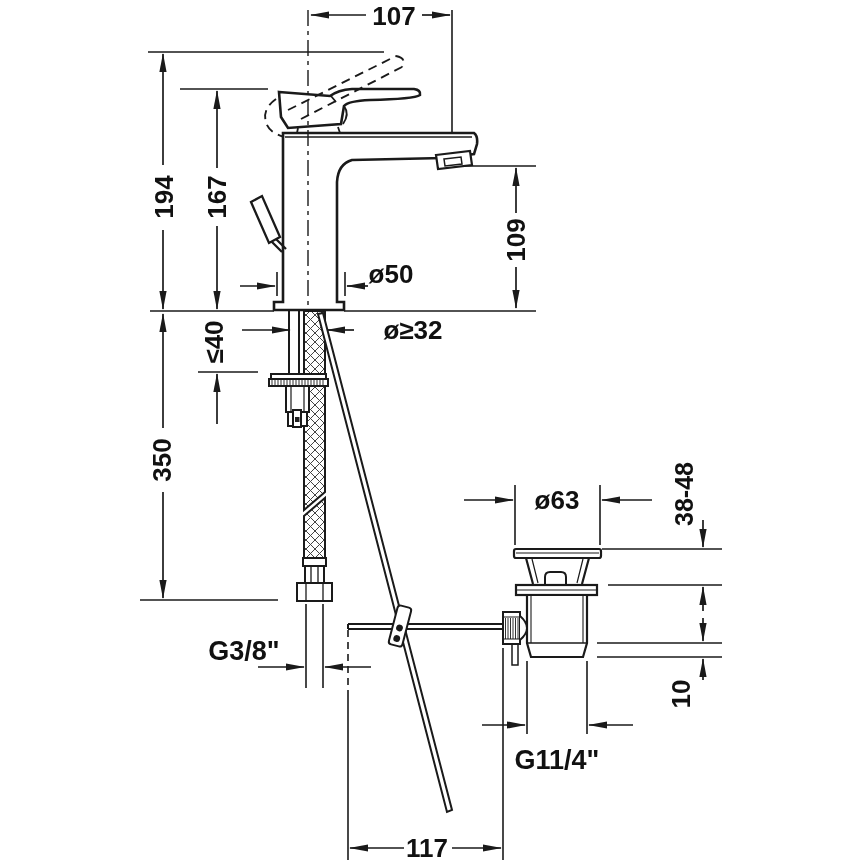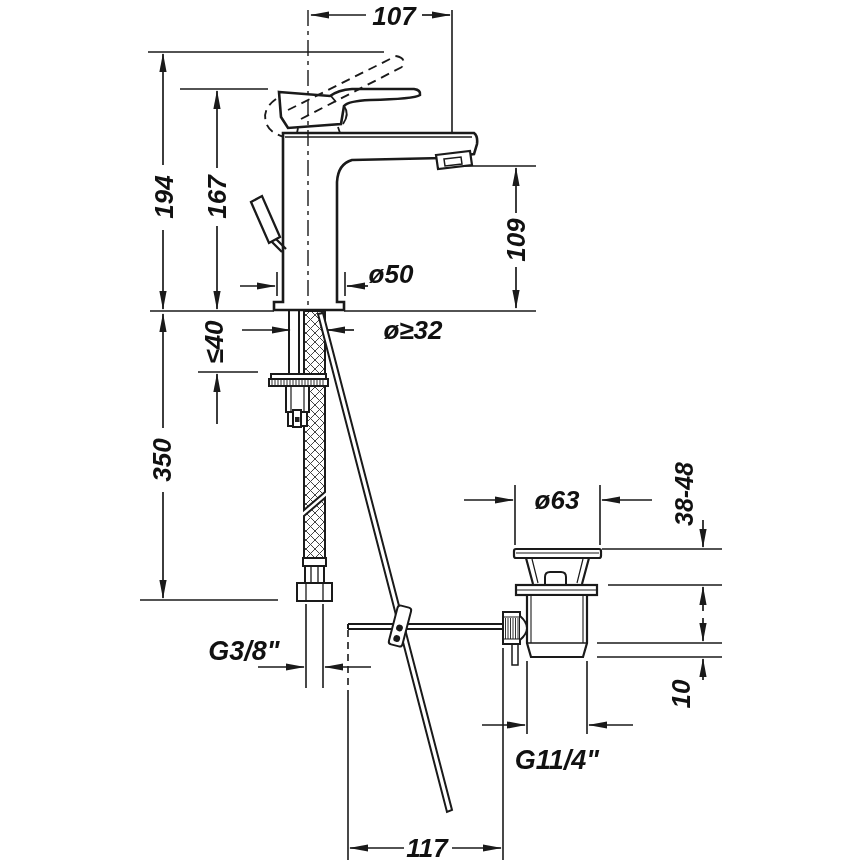--- a/index.html
+++ b/index.html
@@ -1,17 +1,17 @@
 <!DOCTYPE html>
 <html><head>
 <meta charset="utf-8">
 <style>
   html,body{margin:0;padding:0;background:#fff;}
   .canvas{position:relative;width:728px;height:868px;background:#fff;overflow:hidden;
-          font-family:"Liberation Sans", sans-serif;font-style:italic;}
+          font-family:"Liberation Sans", sans-serif;}
   svg{display:block}
   text{font-family:"Liberation Sans", sans-serif;font-weight:700;fill:#111;}
   .dim{font-size:26px;}
   .dim-sm{font-size:25px;}
   .dim-g{font-size:27px;}
 </style>
 </head>
 <body>
 
 <div class="canvas">

